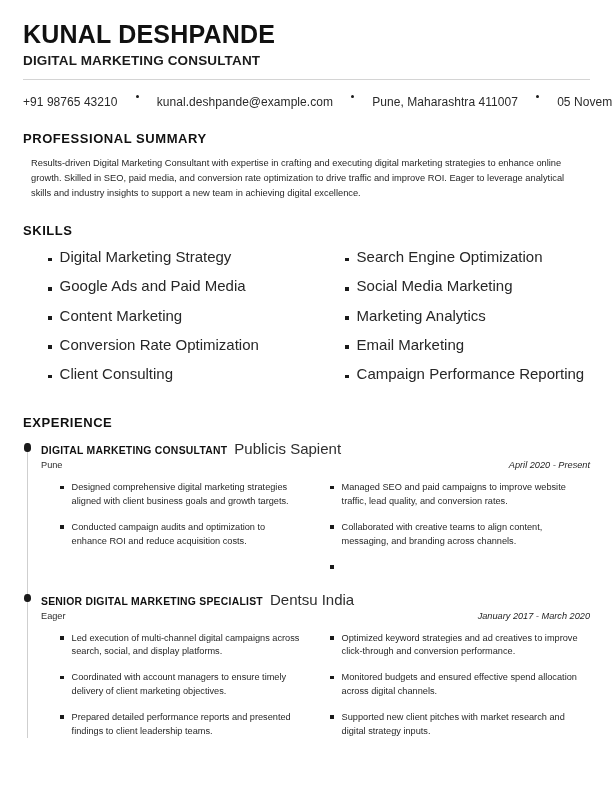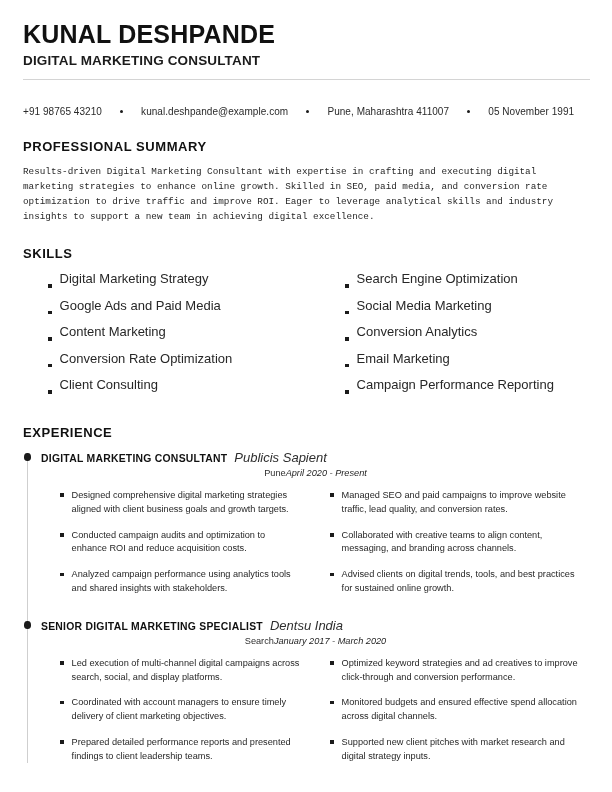--- a/index.html
+++ b/index.html
@@ -47,23 +47,23 @@
     margin: 5px 0 0 0;
   }
   .divider {
     height: 1px;
     background: #d4d4d4;
     margin: 11px 0 0 0;
     width: 567px;
   }
   .contact-row {
     display: flex;
-    align-items: center;
-    margin-top: 26px;
-    font-size: 10px;
+    align-items: flex-start;
+    margin-top: 15px;
+    font-size: 12px;
     color: #2a2a2a;
     letter-spacing: 0.05px;
   }
   .contact-item { white-space: nowrap; }
   .contact-sep {
     display: inline-block;
     width: 3.2px;
     height: 3.2px;
     border-radius: 50%;
     background: #1b1b1b;
@@ -80,36 +80,36 @@
     color: #111111;
     margin: 0 0 0 0;
   }
   .summary-text {
     margin-top: 10px;
     font-size: 9.3px;
     line-height: 1.62;
     color: #272727;
     width: 560px;
   }
-  .summary-text p { margin: 0; font-family: Liberation Mono, monospace; }
+  .summary-text p { margin: 8px; }
 
   
   .skills-wrap {
     margin-top: 9px;
     display: flex;
   }
   .skills-col {
     width: 300px;
     box-sizing: border-box;
   }
   .skills-col.right { width: 267px; }
   .skill-item {
     display: flex;
-    align-items: flex-end;
-    font-size: 13px;
+    align-items: center;
+    font-size: 15px;
     color: #272727;
     line-height: 1.35;
     margin-bottom: 9px;
     padding-left: 25px;
   }
   .skills-col.right .skill-item { padding-left: 22px; }
   .sq {
     width: 3.6px;
     height: 3.6px;
     background: #1b1b1b;
@@ -152,28 +152,27 @@
     font-size: 10.4px;
   }
   .job-title {
     font-weight: 700;
     letter-spacing: 0.25px;
     color: #111111;
     font-size: 10.4px;
   }
   .job-company {
     font-weight: 400;
-    font-size: 13px;
+    font-size: 15px;
     color: #2e2e2e;
     margin-left: 7px;
-    font-style: italic;
   }
   .job-meta {
     display: flex;
-    justify-content: center;
+    justify-content: space-between;
     align-items: baseline;
     margin-top: 3px;
     width: 549px;
   }
   .job-location {
     font-size: 9.2px;
     color: #2e2e2e;
   }
   .job-dates {
     font-size: 9.2px;
@@ -260,21 +259,21 @@
           <div class="skill-item">
             <span class="sq"></span>
             <span>Search Engine Optimization</span>
           </div>
           <div class="skill-item">
             <span class="sq"></span>
             <span>Social Media Marketing</span>
           </div>
           <div class="skill-item">
             <span class="sq"></span>
-            <span>Conversion Analytics</span>
+            <span>Marketing Analytics</span>
           </div>
           <div class="skill-item">
             <span class="sq"></span>
             <span>Email Marketing</span>
           </div>
           <div class="skill-item">
             <span class="sq"></span>
             <span>Campaign Performance Reporting</span>
           </div>
         </div>
@@ -299,50 +298,45 @@
           <div class="bullets">
             <div class="bul-col left">
               <div class="bullet">
                 <span class="sq"></span>
                 <span>Designed comprehensive digital marketing strategies aligned with client business goals and growth targets.</span>
               </div>
               <div class="bullet">
                 <span class="sq"></span>
                 <span>Conducted campaign audits and optimization to enhance ROI and reduce acquisition costs.</span>
               </div>
-              <div class="bullet">
-                <span class="sq"></span>
-                <span>Analyzed campaign performance using analytics tools and shared insights with stakeholders.</span>
-              </div>
             </div>
             <div class="bul-col right">
               <div class="bullet">
                 <span class="sq"></span>
                 <span>Managed SEO and paid campaigns to improve website traffic, lead quality, and conversion rates.</span>
               </div>
               <div class="bullet">
                 <span class="sq"></span>
                 <span>Collaborated with creative teams to align content, messaging, and branding across channels.</span>
               </div>
               <div class="bullet">
                 <span class="sq"></span>
-                <span>Advised clients on digital trends, tools, and best practices for sustained online growth.</span>
               </div>
             </div>
           </div>
         </div>
 
         <div class="job">
           <span class="dot"></span>
           <div class="job-title-line">
             <span class="job-title">SENIOR DIGITAL MARKETING SPECIALIST</span>
             <span class="job-company">Dentsu India</span>
           </div>
           <div class="job-meta">
-            <span class="job-location">Search</span>
+            <span class="job-location">Eager</span>
             <span class="job-dates">January 2017 - March 2020</span>
           </div>
           <div class="bullets">
             <div class="bul-col left">
               <div class="bullet">
                 <span class="sq"></span>
                 <span>Led execution of multi-channel digital campaigns across search, social, and display platforms.</span>
               </div>
               <div class="bullet">
                 <span class="sq"></span>

